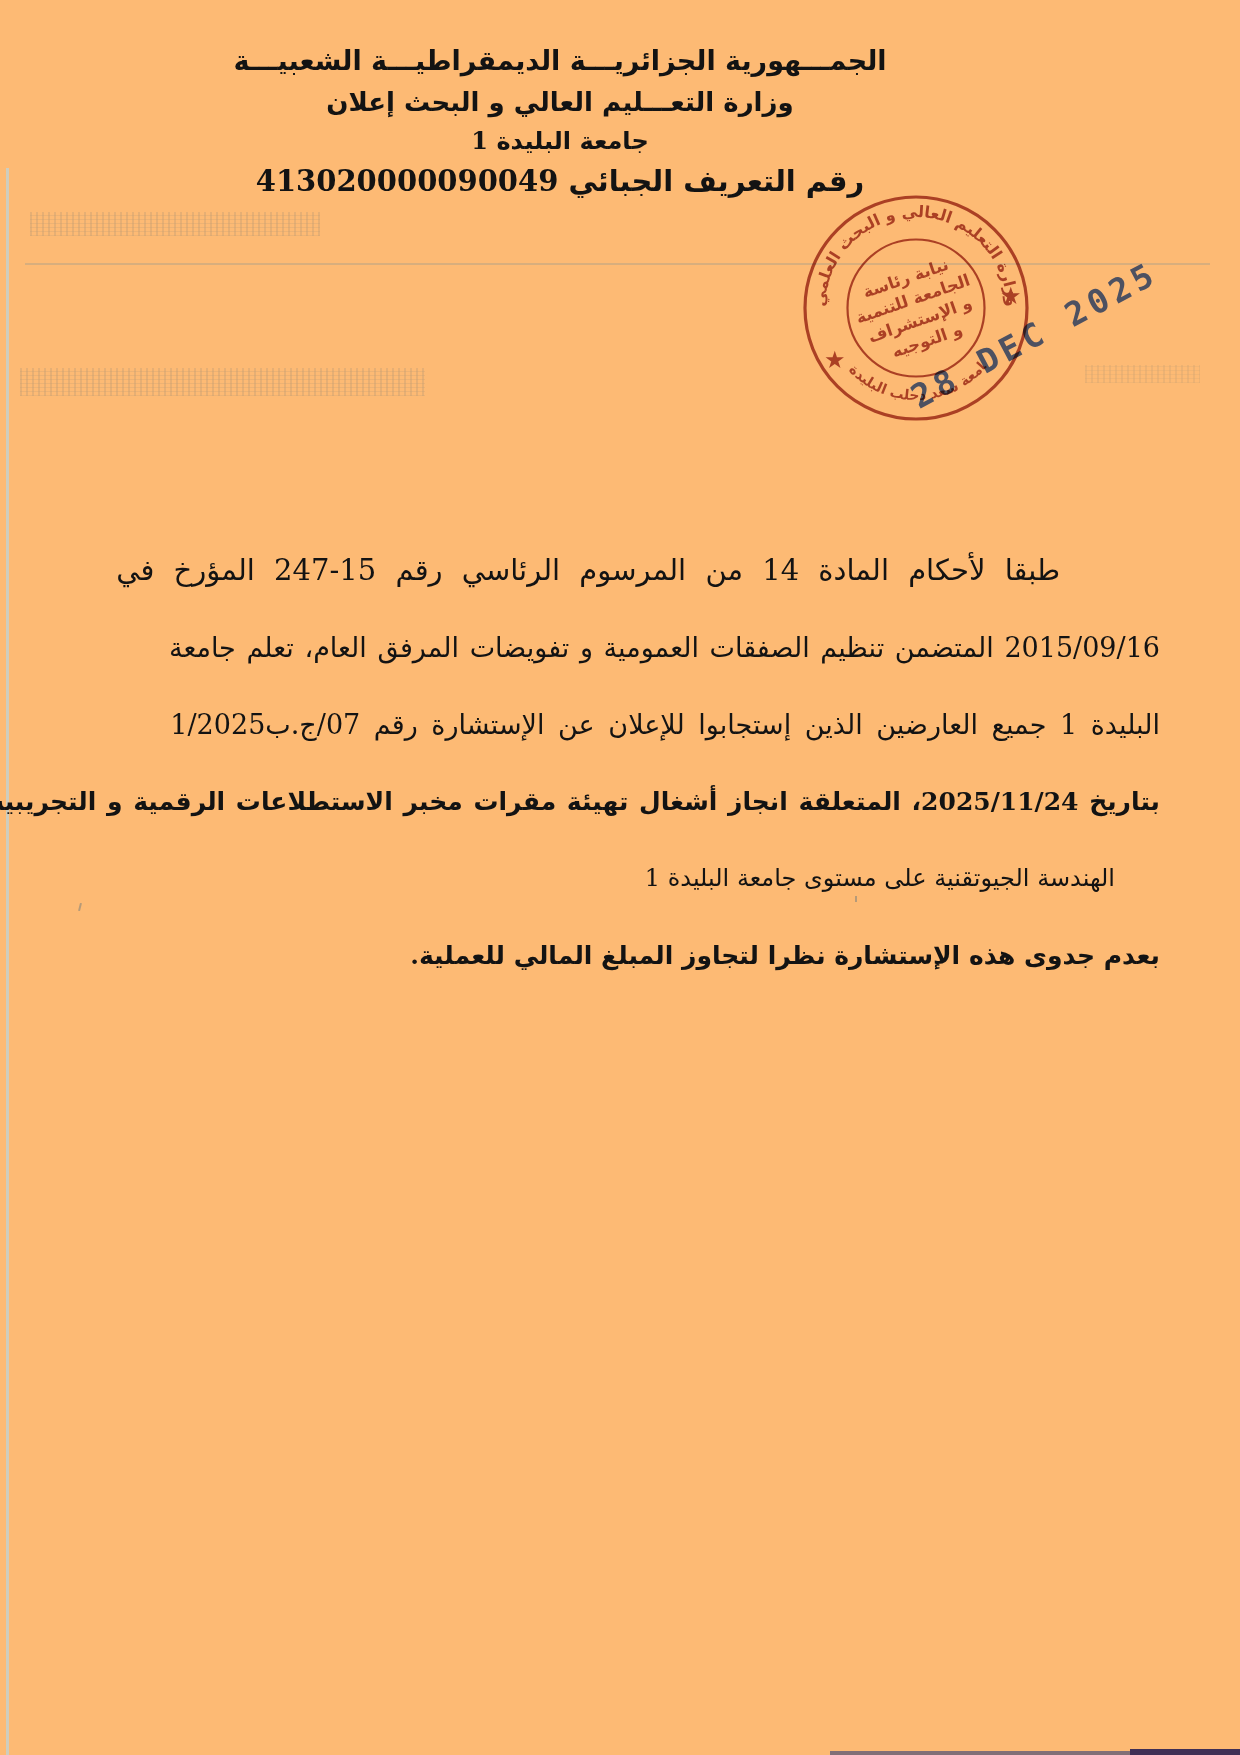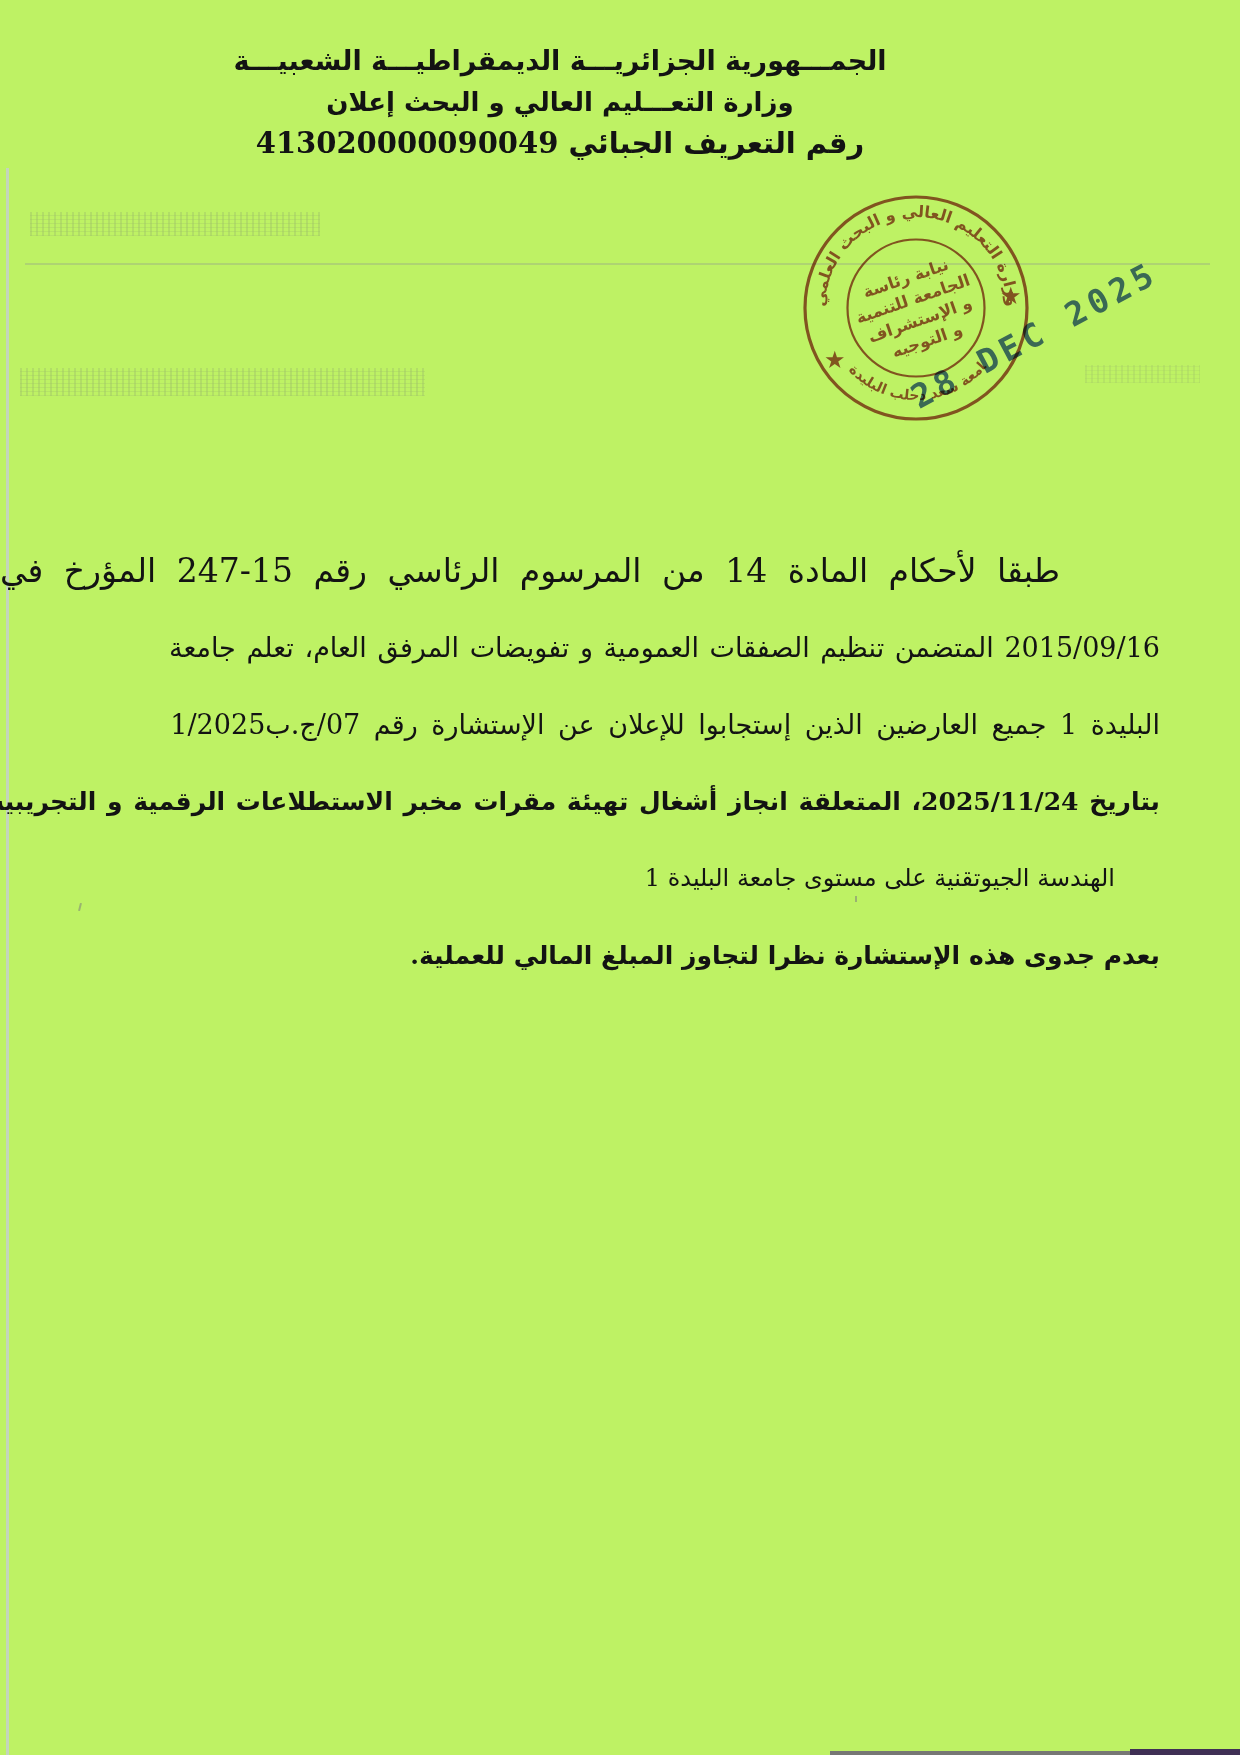--- a/index.html
+++ b/index.html
@@ -1,20 +1,20 @@
 <!DOCTYPE html>
 <html><head>
 <meta charset="utf-8">
 <style>
   html,body{margin:0;padding:0;background:#e8e8e8;}
   .page{
     position:relative;
     width:1240px;height:1755px;
     margin:0 auto;
-    background:#bef264;
+    background:#fdba74;
     overflow:hidden;
     font-family:"DejaVu Serif","DejaVu Sans",serif;
     color:#131313;
   }
   
   .edge-line{position:absolute;left:6px;top:168px;width:3px;height:1587px;background:#c6d0cb;opacity:.85;}
   .noise{position:absolute;opacity:.45;filter:blur(.7px);
     background:repeating-linear-gradient(90deg,rgba(110,118,114,.35) 0 2px,transparent 2px 6px),
                repeating-linear-gradient(0deg,rgba(110,118,114,.25) 0 1px,transparent 1px 4px);}
   .noise-1{left:30px;top:212px;width:290px;height:24px;}
@@ -58,21 +58,21 @@
     font-size:33px;font-weight:bold;letter-spacing:5px;
     color:#2e55cf;opacity:.85;text-align:center;
     mix-blend-mode:multiply;white-space:nowrap;
   }
   
   .doc-body{
     position:absolute;left:128px;top:532px;width:1032px;
     direction:rtl;text-align:right;
   }
   .doc-body p{margin:0;height:77px;line-height:77px;white-space:nowrap;}
-  .bl-1{font-size:33px;word-spacing:10px;padding-right:100px;}
+  .bl-1{font-size:29px;word-spacing:10px;padding-right:100px;}
   .bl-2{font-size:27px;word-spacing:2px;}
   .bl-3{font-size:27px;word-spacing:5px;}
   .bl-4{font-size:25px;font-weight:bold;word-spacing:2px;}
   .bl-5{font-size:24px;font-weight:normal;padding-right:45px;}
   .bl-6{font-size:25px;font-weight:bold;padding-left:96px;}
 </style>
 </head>
 <body>
 
 <div class="page">
@@ -83,20 +83,21 @@
   <div class="noise noise-2"></div>
   <div class="noise noise-3"></div>
   <div class="tick tick-1"></div>
   <div class="tick tick-2"></div>
   <div class="strip-1"></div>
   <div class="strip-2"></div>
 
   <header class="doc-header">
     <div class="hdr-1">الجمـــهورية الجزائريـــة الديمقراطيـــة الشعبيـــة</div>
     <div class="hdr-2">وزارة التعـــليم العالي و البحث إعلان</div>
+    <div class="hdr-3">جامعة البليدة 1</div>
     <div class="hdr-4">رقم التعريف الجبائي 413020000090049</div>
   </header>
 
 
   <div class="stamp">
     <svg width="232" height="232" viewBox="0 0 232 232">
       <circle class="ring-outer" cx="116" cy="116" r="111"></circle>
       <circle class="ring-inner" cx="116" cy="116" r="68.5"></circle>
       <path id="arcTop" d="M 28.1,139.6 A 91,91 0 1 1 203.9,139.6" fill="none"></path>
       <path id="arcBot" d="M 45.5,175.1 A 92,92 0 0 0 186.5,175.1" fill="none"></path>

